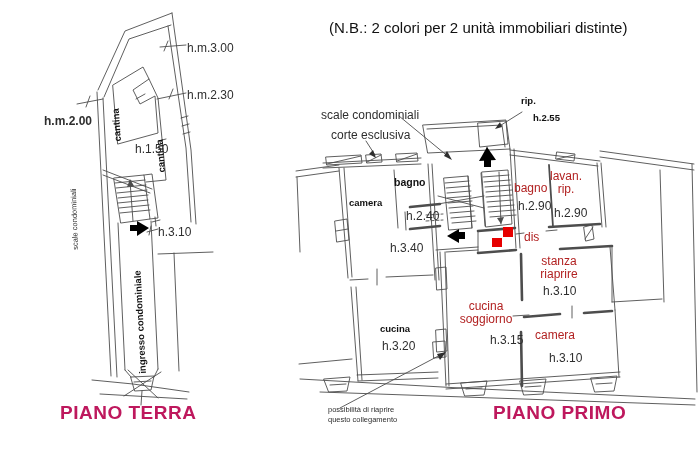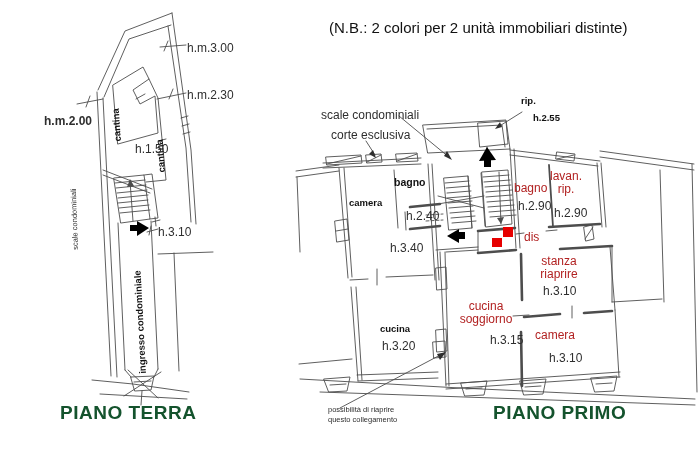--- a/index.html
+++ b/index.html
@@ -9,21 +9,21 @@
   .lbl{position:absolute;white-space:nowrap;color:#2e2e2e;font-family:"Liberation Sans",sans-serif;}
   .sz8{font-size:12px;}
   .sz7{font-size:7.5px;}
   .sz9b{font-size:9.5px;font-weight:bold;color:#111;}
   .sz10b{font-size:10.5px;font-weight:bold;color:#111;}
   .red{color:#b22222;}
   .sz12{font-size:12px;}
   .vert{transform-origin:0 0;}
   .two{text-align:center;line-height:1.08;}
   .two span{display:block;}
-  .title{font-size:19px;font-weight:bold;color:#14532d;letter-spacing:.5px;}
+  .title{font-size:19px;font-weight:bold;color:#be185d;letter-spacing:.5px;}
   .note{font-size:15px;color:#111;}
   path,line{vector-effect:non-scaling-stroke;}
 </style>
 </head>
 <body>
 
 <div id="canvas">
 
 <svg width="700" height="451" viewBox="0 0 700 451" fill="none" stroke="#4d4d4d" stroke-width="0.9" stroke-linecap="round">
 

